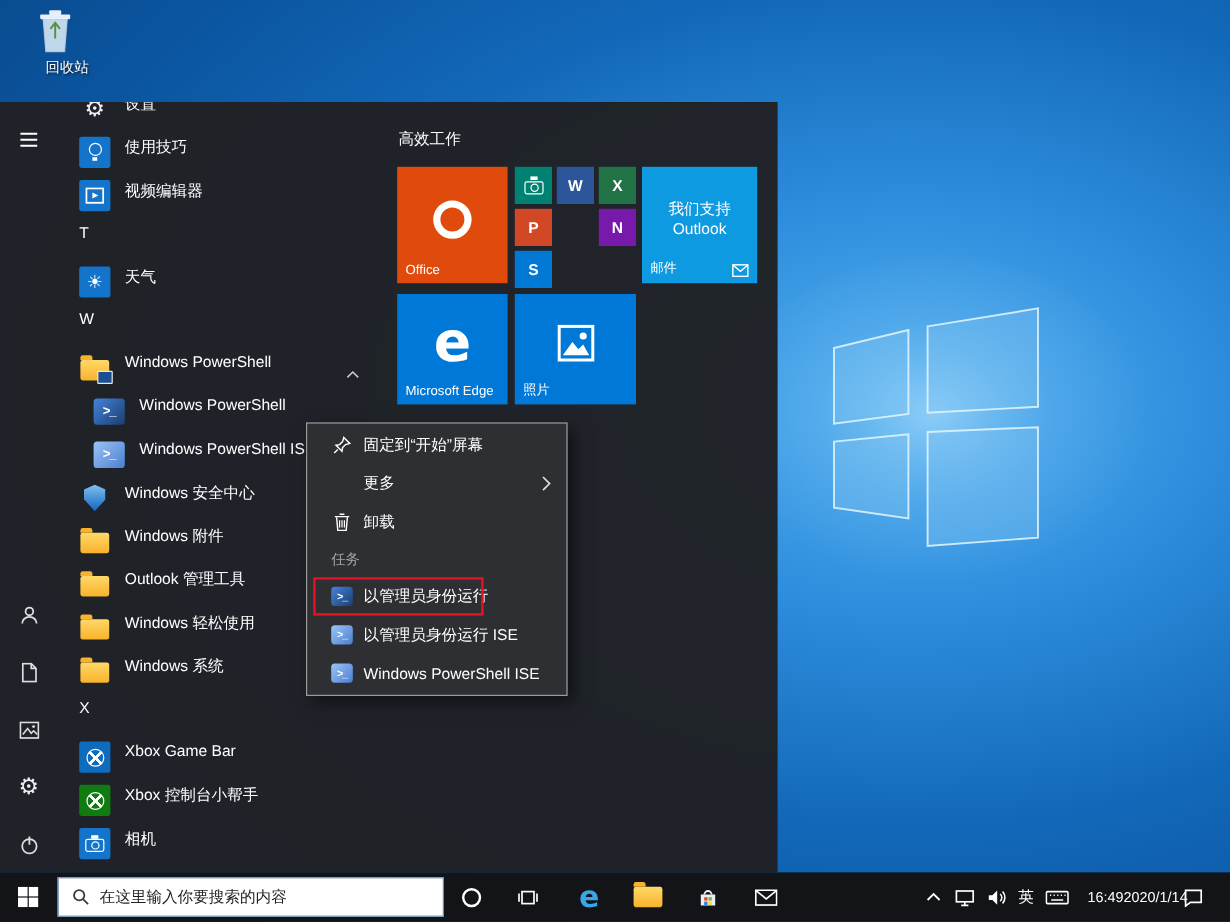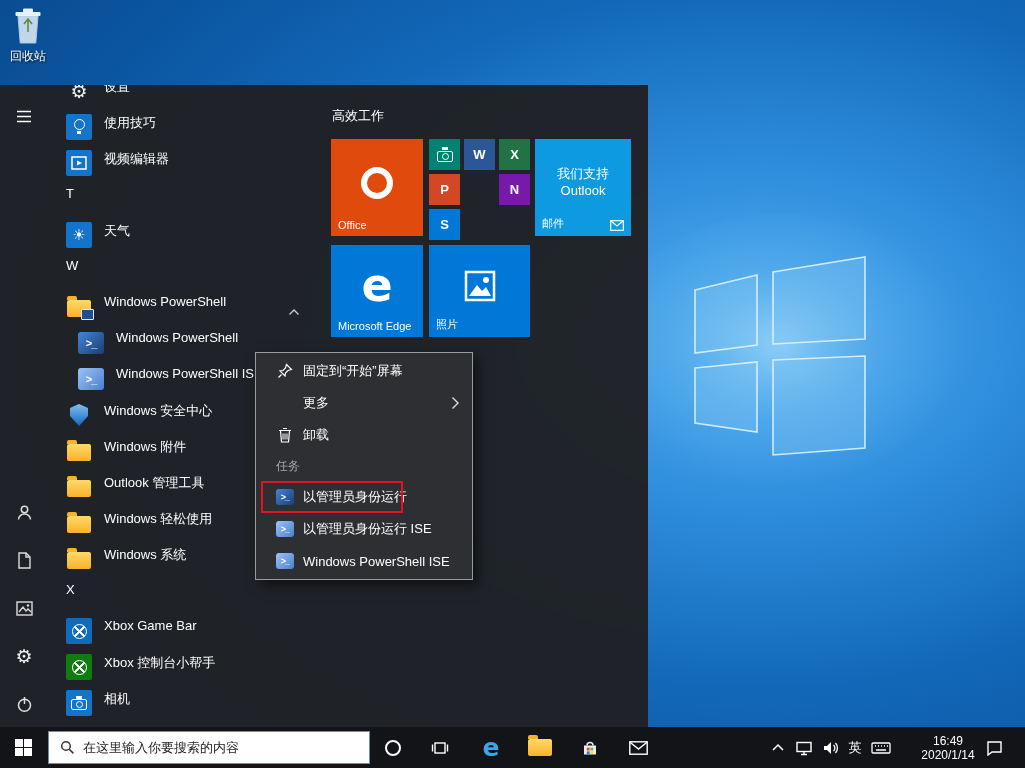--- a/index.html
+++ b/index.html
@@ -4,21 +4,21 @@
 <style>
   *{margin:0;padding:0;box-sizing:border-box;}
   html,body{width:1025px;height:768px;overflow:hidden;}
   body{font-family:"Liberation Sans","DejaVu Sans",sans-serif;background:#000;}
   .screen{position:relative;width:1025px;height:768px;overflow:hidden;
     background:radial-gradient(ellipse 950px 640px at 74% 44%, #55b2ef 0%, #2f8ede 26%, #1268b8 55%, #0b55a0 80%, #094a8d 100%);}
   svg{display:block;}
 
   
   .hero{position:absolute;left:600px;top:205px;pointer-events:none;}
-  .recycle-bin{position:absolute;left:0;top:6px;width:56px;text-align:center;cursor:default;font-family:Liberation Serif, serif;}
+  .recycle-bin{position:absolute;left:18px;top:6px;width:56px;text-align:right;cursor:default;font-family:Liberation Serif, serif;}
   .rb-label{margin-top:2px;font-size:12px;color:#fff;text-shadow:1px 1px 2px rgba(0,0,0,.8);}
 
   
   .start-menu{position:absolute;left:0;top:85px;width:648px;height:642px;
     background:rgba(32,33,36,0.97);overflow:hidden;z-index:5;color:#fff;}
   .rail{position:absolute;left:0;top:0;width:48px;height:100%;}
   .rail-btn{position:absolute;left:0;width:48px;height:48px;display:flex;align-items:center;justify-content:center;}
   .gear-glyph::before{content:"⚙";font-size:19px;color:#eee;font-family:"DejaVu Sans",sans-serif;}
 
   .apps{position:absolute;left:48px;top:-7px;width:262px;}
@@ -83,21 +83,21 @@
   .tb-start{left:0;width:46px;}
   .searchbox{position:absolute;left:48px;top:4px;width:322px;height:33px;background:#fff;border:1px solid #6a8db6;display:flex;align-items:center;}
   .searchbox .mag{margin:0 8px 0 11px;flex:none;}
   .search-input{border:none;outline:none;flex:1;font-size:13px;color:#111;background:transparent;font-family:inherit;}
   .search-input::placeholder{color:#1f1f1f;opacity:1;}
   .cortana-ring{width:16px;height:16px;border:2px solid #fff;border-radius:50%;}
   .tb-edge-e::before{content:"e";font-family:"DejaVu Sans",sans-serif;font-weight:bold;font-size:25px;color:#38a6e8;}
   .tb-fold{width:24px;height:17px;background:linear-gradient(#ffd967,#f8b22c);border-radius:2px;position:relative;}
   .tb-fold::before{content:"";position:absolute;top:-4px;left:0;width:10px;height:4px;background:#f8b22c;border-radius:2px 2px 0 0;}
   .tray-txt{color:#fff;font-size:13px;}
-  .clock{position:absolute;left:902px;top:0;width:92px;height:41px;display:flex;flex-direction:column;align-items:center;justify-content:center;color:#fff;font-size:12px;line-height:14px;}
+  .clock{position:absolute;left:902px;top:0;width:92px;height:41px;display:flex;flex-direction:row;align-items:center;justify-content:center;color:#fff;font-size:12px;line-height:14px;}
 </style>
 </head>
 <body>
 
 <div class="screen">
 
   <svg class="hero" width="360" height="320" viewBox="0 0 360 320">
     <defs>
       <radialGradient id="glow" cx="50%" cy="46%" r="50%">
         <stop offset="0%" stop-color="rgba(190,230,255,0.55)"></stop>

